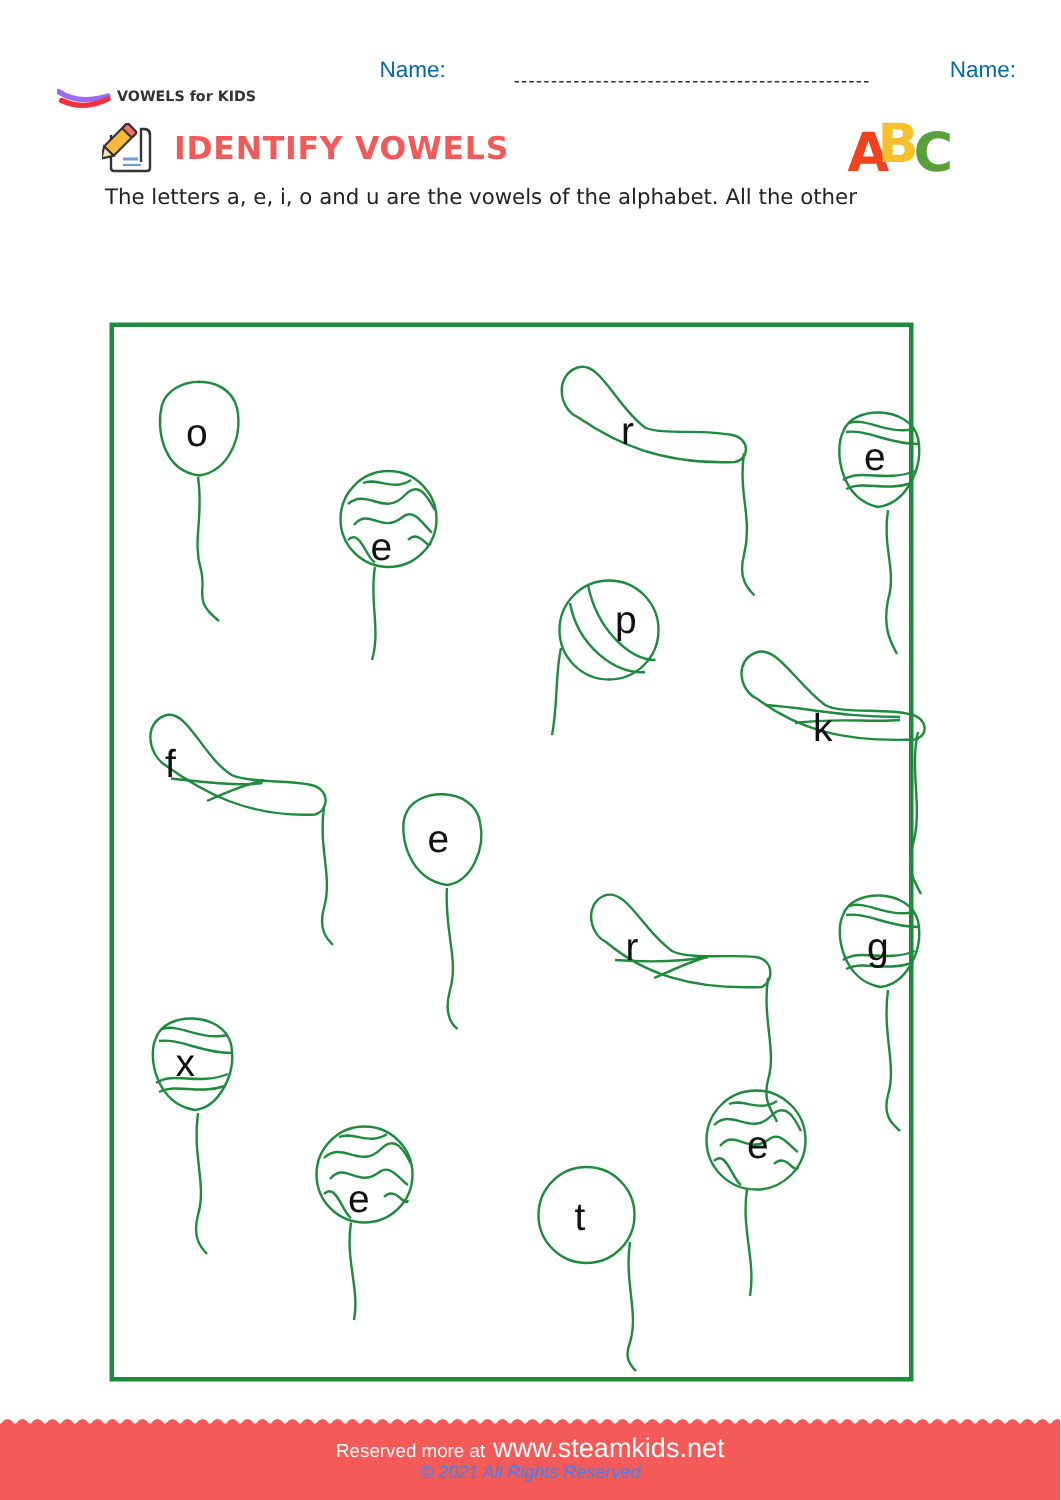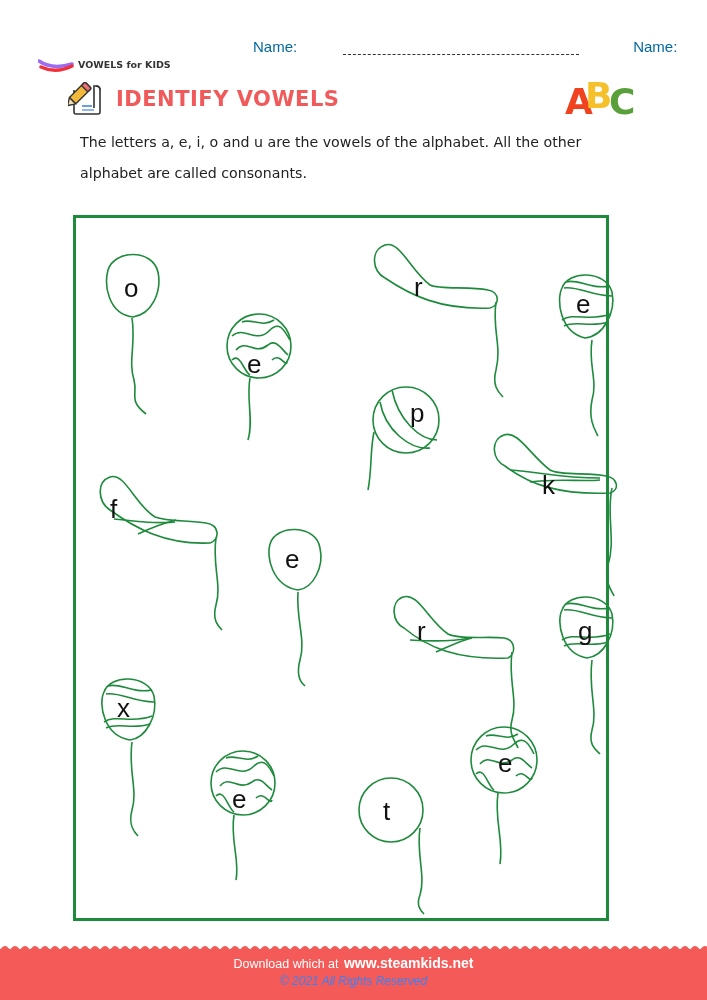--- a/index.html
+++ b/index.html
@@ -17,30 +17,30 @@
     .name-line { width: 236px; margin-right: 14px; }
     .date-line { width: 86px; }
 
     .title-row { position: absolute; left: 68px; top: 82px; display: flex; align-items: center; text-align: center; }
     .title-icon { width: 36px; height: 34px; }
     .title-text { margin-left: 12px; font-family: "DejaVu Sans", sans-serif; font-weight: bold; font-size: 21px; color: #f05a5a; letter-spacing: 0.5px; }
 
     .abc { position: absolute; left: 565px; top: 74px; width: 76px; height: 46px; }
 
     .instructions { position: absolute; left: 70px; top: 122px; width: 560px; font-family: "DejaVu Sans", sans-serif; font-size: 14.2px; line-height: 21px; color: #222; }
-    .instructions p { margin: 10px; }
+    .instructions p { margin: 0; }
 
     .frame { position: absolute; left: 73px; top: 215px; width: 536px; height: 706px; border: 3px solid #1e8a3c; }
     .balloons { position: absolute; left: 0; top: 0; width: 707px; height: 1000px; }
     .letter { font-family: "Liberation Sans", sans-serif; font-size: 26px; fill: #111; }
 
     .footer { position: absolute; left: 0; top: 942px; width: 707px; height: 58px; }
     .footer-bg { position: absolute; left: 0; top: 0; width: 707px; height: 58px; }
     .footer-line1 { position: absolute; left: 0; top: 13px; width: 707px; text-align: center; font-family: "Liberation Sans", sans-serif; font-size: 12.5px; color: #fff; white-space: nowrap; }
-    .footer-line1 b { font-size: 14px; font-weight: bold; margin-left: 2px; }
+    .footer-line1 b { font-size: 18px; font-weight: normal; margin-left: 2px; }
     .footer-line2 { position: absolute; left: 0; top: 32px; width: 707px; text-align: center; font-family: "Liberation Sans", sans-serif; font-style: italic; font-size: 12px; color: #3b82f6; white-space: nowrap; }
   </style>
 </head>
 <body>
 
 <div class="logo">
   <svg class="logo-smile" viewBox="0 0 36 16">
     <path d="M1 3 Q 14 12 34 6" stroke="#9b6cf0" stroke-width="3.5" fill="none" stroke-linecap="round"></path>
     <path d="M3 9 Q 18 16 34 8" stroke="#f0303a" stroke-width="3.5" fill="none" stroke-linecap="round"></path>
   </svg>
@@ -70,21 +70,20 @@
 </div>
 
 <svg class="abc" viewBox="0 0 76 46">
   <text x="0" y="40" font-family="DejaVu Sans, sans-serif" font-weight="bold" font-size="36" fill="#f0421f">A</text>
   <text x="20" y="34" font-family="DejaVu Sans, sans-serif" font-weight="bold" font-size="36" fill="#f5c02a">B</text>
   <text x="44" y="40" font-family="DejaVu Sans, sans-serif" font-weight="bold" font-size="36" fill="#5aa03a">C</text>
 </svg>
 
 <div class="instructions">
   <p>The letters a, e, i, o and u are the vowels of the alphabet. All the other</p>
-  <p>alphabet are called consonants.</p>
 </div>
 
 <div class="frame"></div>
 
 <svg class="balloons" viewBox="0 0 707 1000" fill="none" stroke="#1e8a3c" stroke-width="1.6">
 
   <g>
     <path d="M133 317 C 108 314 104 285 108 270 C 114 250 152 248 158 272 C 162 292 152 314 133 317 Z"></path>
     <path d="M132 318 C 136 345 128 360 134 380 C 138 395 128 400 146 414"></path>
     <text class="letter" x="124" y="297" stroke="none">o</text>
@@ -208,17 +207,17 @@
   <svg class="footer-bg" viewBox="0 0 707 58" preserveAspectRatio="none">
     <defs>
       <pattern id="scallop" x="0" y="0" width="10" height="8" patternUnits="userSpaceOnUse">
         <path d="M0 8 Q5 0 10 8 Z" fill="#f45a57"></path>
       </pattern>
     </defs>
     <rect x="0" y="0" width="707" height="8" fill="url(#scallop)"></rect>
     <rect x="0" y="7" width="707" height="51" fill="#f45a57"></rect>
   </svg>
   <div class="footer-line1">
-    <span>Download which at</span>
+    <span>Reserved more at</span>
     <b>www.steamkids.net</b>
   </div>
   <div class="footer-line2">© 2021 All Rights Reserved</div>
 </div>
 
 </body></html>

